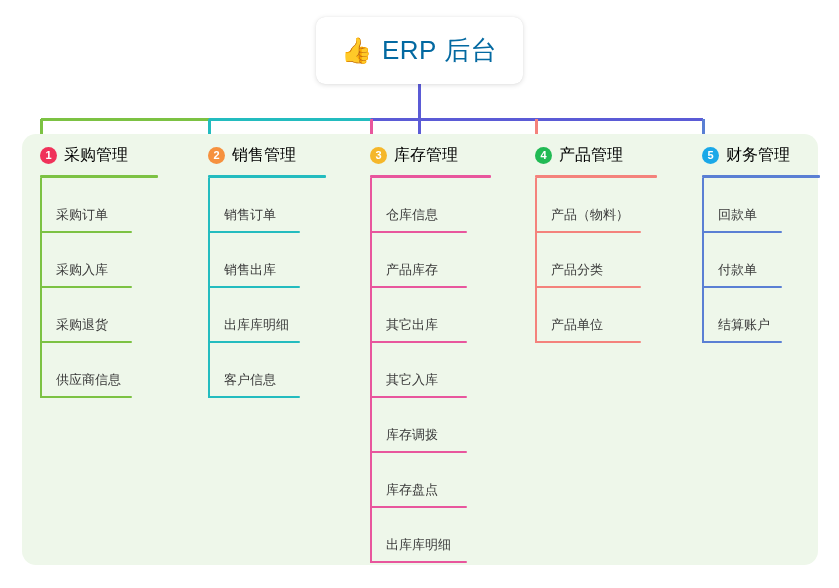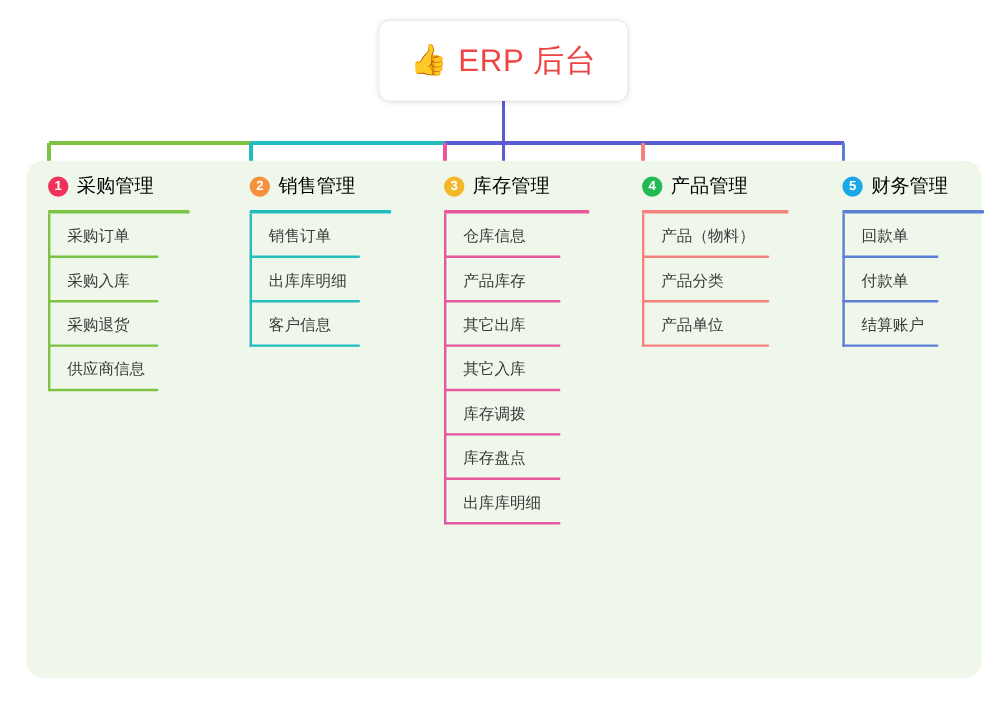--- a/index.html
+++ b/index.html
@@ -17,21 +17,21 @@
     left: 316px; top: 17px;
     width: 207px; height: 67px;
     background: #ffffff;
     border-radius: 9px;
     box-shadow: 0 1px 5px rgba(0,0,0,0.13), 0 0 1px rgba(0,0,0,0.10);
     display: flex; align-items: center; justify-content: center;
     gap: 9px;
   }
   .root-emoji { font-size: 25px; line-height: 1; }
   .root-title {
-    font-size: 26px; color: #ef4444; letter-spacing: .5px; white-space: nowrap;
+    font-size: 26px; color: #0369a1; letter-spacing: .5px; white-space: nowrap;
   }
 
   
   #connectors { position: absolute; left: 0; top: 0; width: 839px; height: 588px; }
 
   
   .panel {
     position: absolute;
     left: 22px; top: 134px;
     width: 796px; height: 431px;
@@ -49,21 +49,21 @@
     width: 17px; height: 17px; border-radius: 50%;
     color: #ffffff; font-size: 11px; font-weight: bold;
     display: flex; align-items: center; justify-content: center;
     flex: 0 0 auto; line-height: 1;
   }
   .head-text { font-size: 16px; color: #000000; white-space: nowrap; }
   .head-rule { height: 3px; margin-top: 7px; border-radius: 1px; }
 
   .leaves { position: relative; margin-top: 0; }
   .spine { position: absolute; left: 14px; top: 0; bottom: 0; width: 2px; }
-  .leaf { position: relative; height: 37px; }
+  .leaf { position: relative; height: 55px; }
   .leaf-text {
     position: absolute; left: 30px; bottom: 9px;
     font-size: 13px; color: #3a3a3a; white-space: nowrap;
   }
   .leaf-rule {
     position: absolute; left: 14px; bottom: 0;
     height: 2px; border-radius: 1px;
   }
 </style>
 </head>
@@ -123,20 +123,24 @@
           <span class="head-text">销售管理</span>
         </div>
         <div class="head-rule" style="background: rgb(35, 188, 191); width: 118px; margin-left: 14px;"></div>
         <div class="leaves">
           <div class="spine" style="background: rgb(35, 188, 191);"></div>
           <div class="leaf">
             <span class="leaf-text">销售订单</span>
             <div class="leaf-rule" style="background: rgb(35, 188, 191); width: 92px;"></div>
           </div>
           <div class="leaf">
+            <span class="leaf-text">销售出库</span>
+            <div class="leaf-rule" style="background: rgb(35, 188, 191); width: 92px;"></div>
+          </div>
+          <div class="leaf">
             <span class="leaf-text">出库库明细</span>
             <div class="leaf-rule" style="background: rgb(35, 188, 191); width: 92px;"></div>
           </div>
           <div class="leaf">
             <span class="leaf-text">客户信息</span>
             <div class="leaf-rule" style="background: rgb(35, 188, 191); width: 92px;"></div>
           </div>
         </div>
       </div>
       <div class="col" style="left: 356px; width: 158px;">

